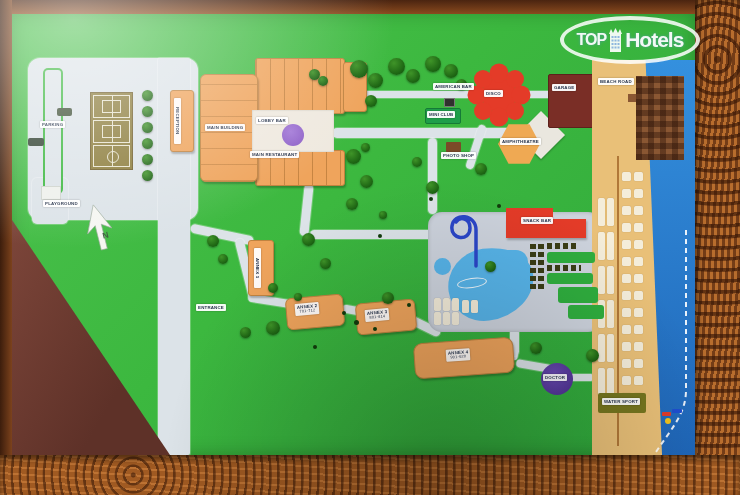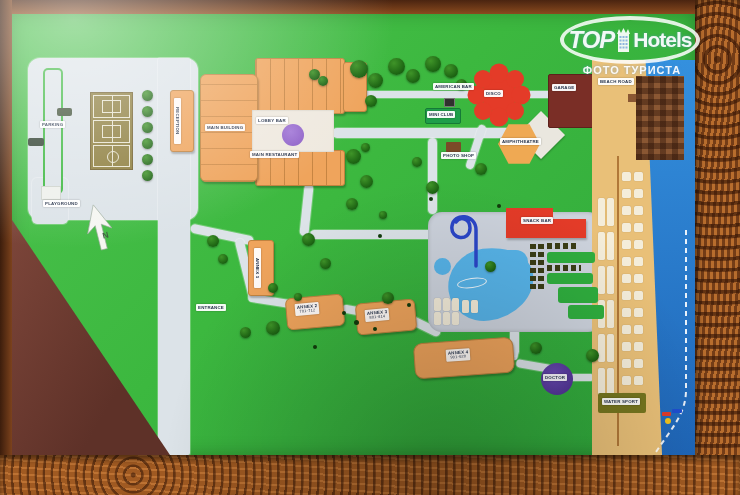--- a/index.html
+++ b/index.html
@@ -49,21 +49,21 @@
       repeating-linear-gradient(90deg, rgba(40,15,5,.4) 0 6px, transparent 6px 12px);}
   .frame-band{position:absolute;z-index:90;}
   .glare{position:absolute;inset:0;z-index:95;pointer-events:none;
     background:
       radial-gradient(ellipse at 10% 4%, rgba(255,255,255,.5), transparent 34%),
       radial-gradient(ellipse at 60% 100%, rgba(0,0,0,.25), transparent 45%);}
   .wm{position:absolute;left:556px;top:12px;width:152px;height:72px;z-index:96;color:rgba(255,255,255,.93);}
   .wm-oval{position:absolute;left:4px;top:4px;width:140px;height:48px;border:4px solid rgba(255,255,255,.85);
     border-radius:50%;display:flex;align-items:center;justify-content:center;gap:1px;
     text-shadow:0 0 3px rgba(90,150,210,.6);}
-  .wm-top{font-size:24px;font-weight:bold;letter-spacing:-1px;font-style:italic;}
+  .wm-top{font-size:16px;font-weight:bold;letter-spacing:-1px;}
   .wm-hotels{font-size:21px;font-weight:bold;letter-spacing:-1px;}
   .wm-sub{position:absolute;left:0;right:0;top:52px;text-align:center;font-size:11px;font-weight:bold;
     letter-spacing:1px;text-shadow:0 0 3px rgba(90,150,210,.6);}
   .hex{position:absolute;left:488px;top:110px;width:42px;height:44px;z-index:12;
     background:#efa953;clip-path:polygon(25% 5%,75% 5%,100% 50%,75% 95%,25% 95%,0 50%);
     filter:drop-shadow(1px 2px 1px rgba(0,0,0,.3));}
   .diamond{position:absolute;left:514px;top:106px;width:34px;height:34px;background:#eae7df;
     transform:rotate(45deg);z-index:11;box-shadow:1px 1px 2px rgba(0,0,0,.25);}
   .olive-box{position:absolute;background:#76761f;border-radius:2px;z-index:30;}
 </style>
@@ -371,21 +371,20 @@
           <rect x="4.5" y="16" width="2" height="2"></rect>
             <rect x="7.5" y="16" width="2" height="2"></rect>
             <rect x="10.5" y="16" width="2" height="2"></rect>
           <rect x="4.5" y="19.5" width="2" height="2"></rect>
             <rect x="7.5" y="19.5" width="2" height="2"></rect>
             <rect x="10.5" y="19.5" width="2" height="2"></rect>
         </g>
       </svg>
       <span class="wm-hotels">Hotels</span>
     </div>
-    <div class="wm-sub">ФОТО ТУРИСТА</div>
   </div>
 
   <div class="frame-band" style="left:0;top:0;width:740px;height:14px;background:linear-gradient(180deg,#4a2410,#8a4a1e);"></div>
   <div class="frame-band" style="left:0;top:0;width:12px;height:495px;background:linear-gradient(90deg,#3c1d0c,#7c421c);"></div>
   <div class="frame-band" style="left:695px;top:0;width:45px;height:495px;background-color:#a35c24;
       background-image:repeating-radial-gradient(circle at 50% 12%, rgba(55,22,6,.65) 0 3px, transparent 4px 11px),
       repeating-linear-gradient(95deg, rgba(70,30,10,.5) 0 3px, rgba(215,135,60,.4) 3px 6px);
       box-shadow:inset 3px 0 6px rgba(0,0,0,.5);"></div>
   <div class="frame-band" style="left:0;top:455px;width:740px;height:40px;background-color:#a05a22;
       background-image:repeating-radial-gradient(circle at 18% 50%, rgba(50,20,5,.55) 0 2px, transparent 3px 8px),

